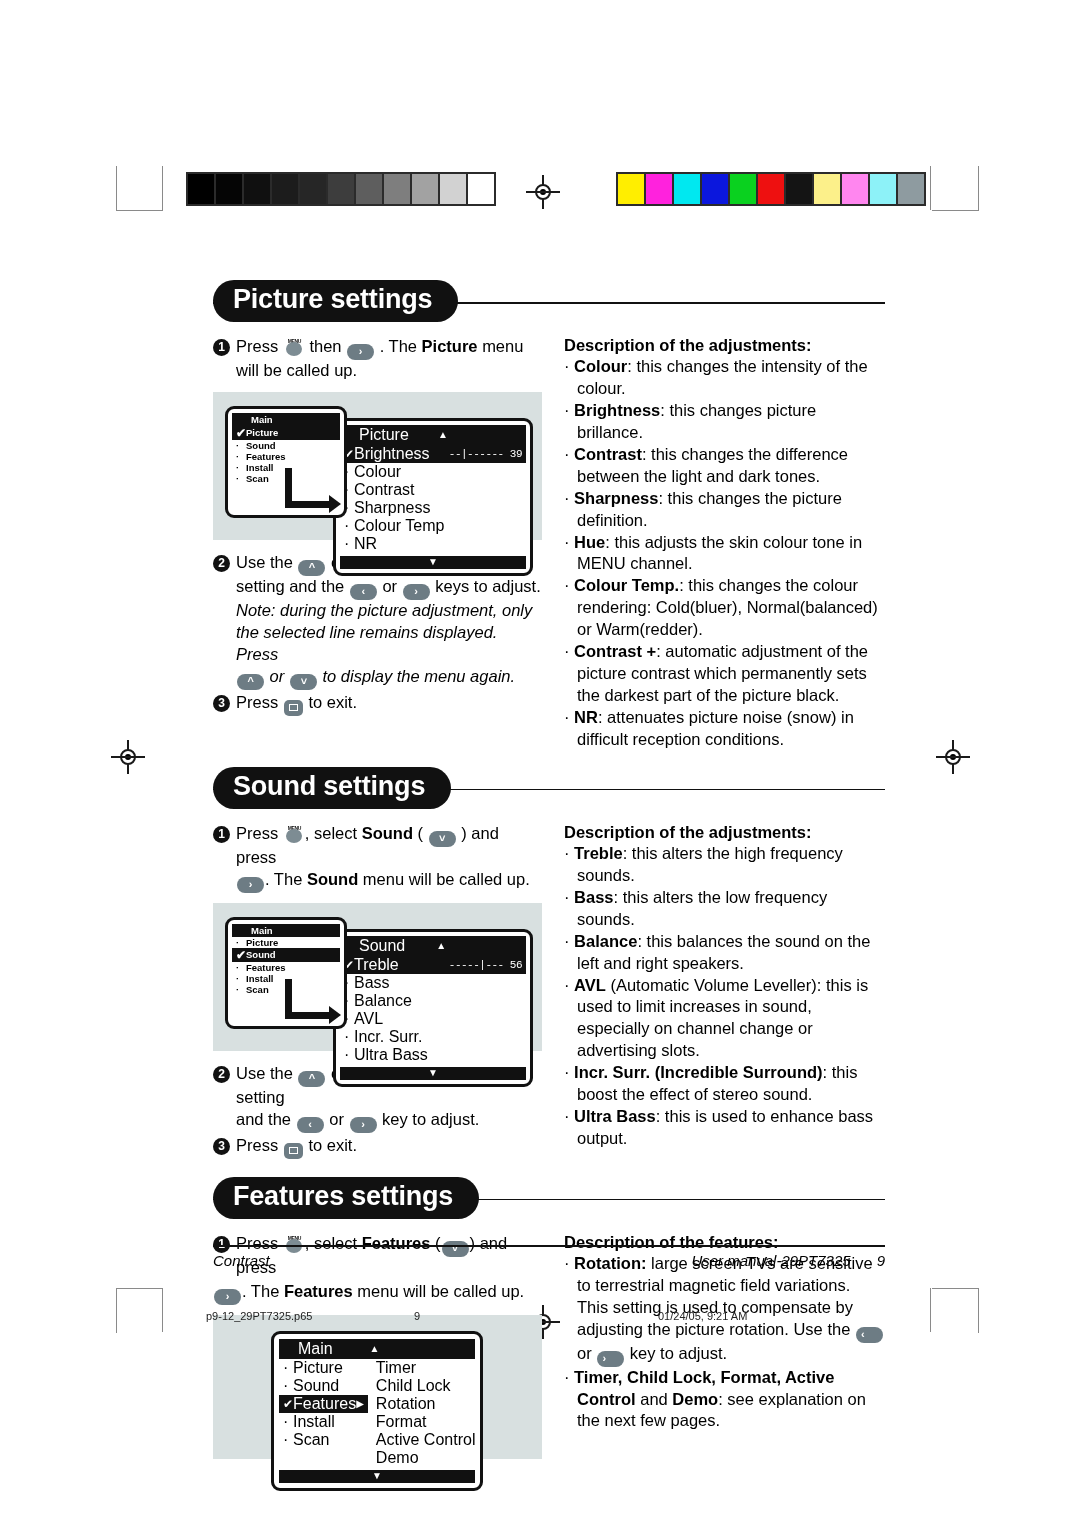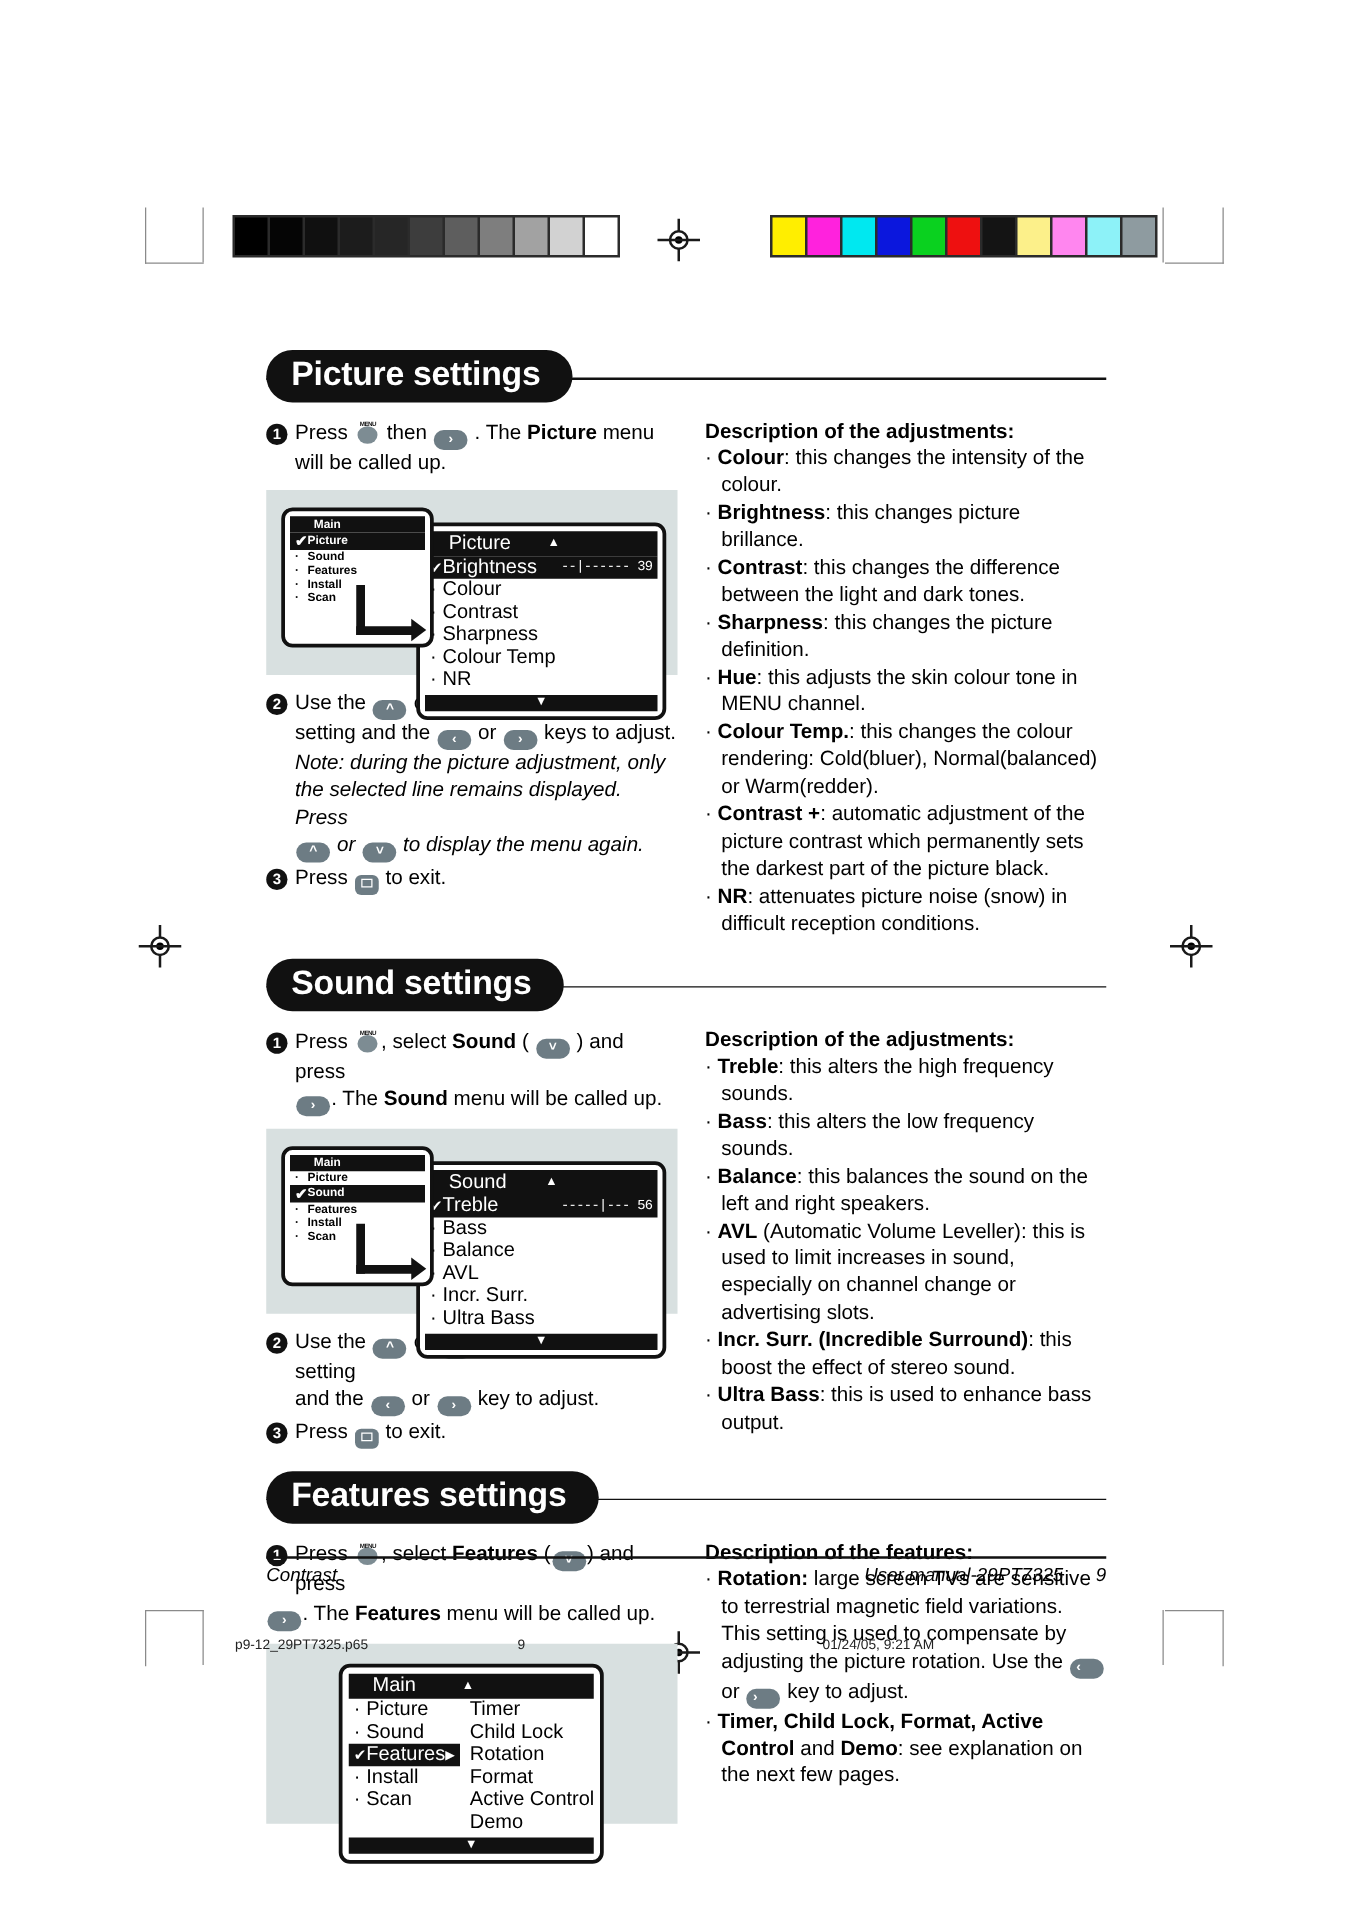--- a/index.html
+++ b/index.html
@@ -618,18 +618,18 @@
     <div class="footrow">
       <span>Contrast</span>
       <span class="r">
         <span>User manual-29PT7325</span>
         <span>9</span>
       </span>
     </div>
   </div>
 
   <div class="printrow">
-    <span style="left:188px;">p9-12_29PT7325.p65</span>
+    <span style="left:206px;">p9-12_29PT7325.p65</span>
     <span style="left:414px;">9</span>
     <span style="left:658px;">01/24/05, 9:21 AM</span>
   </div>
 
 </div>
 
 </body></html>

